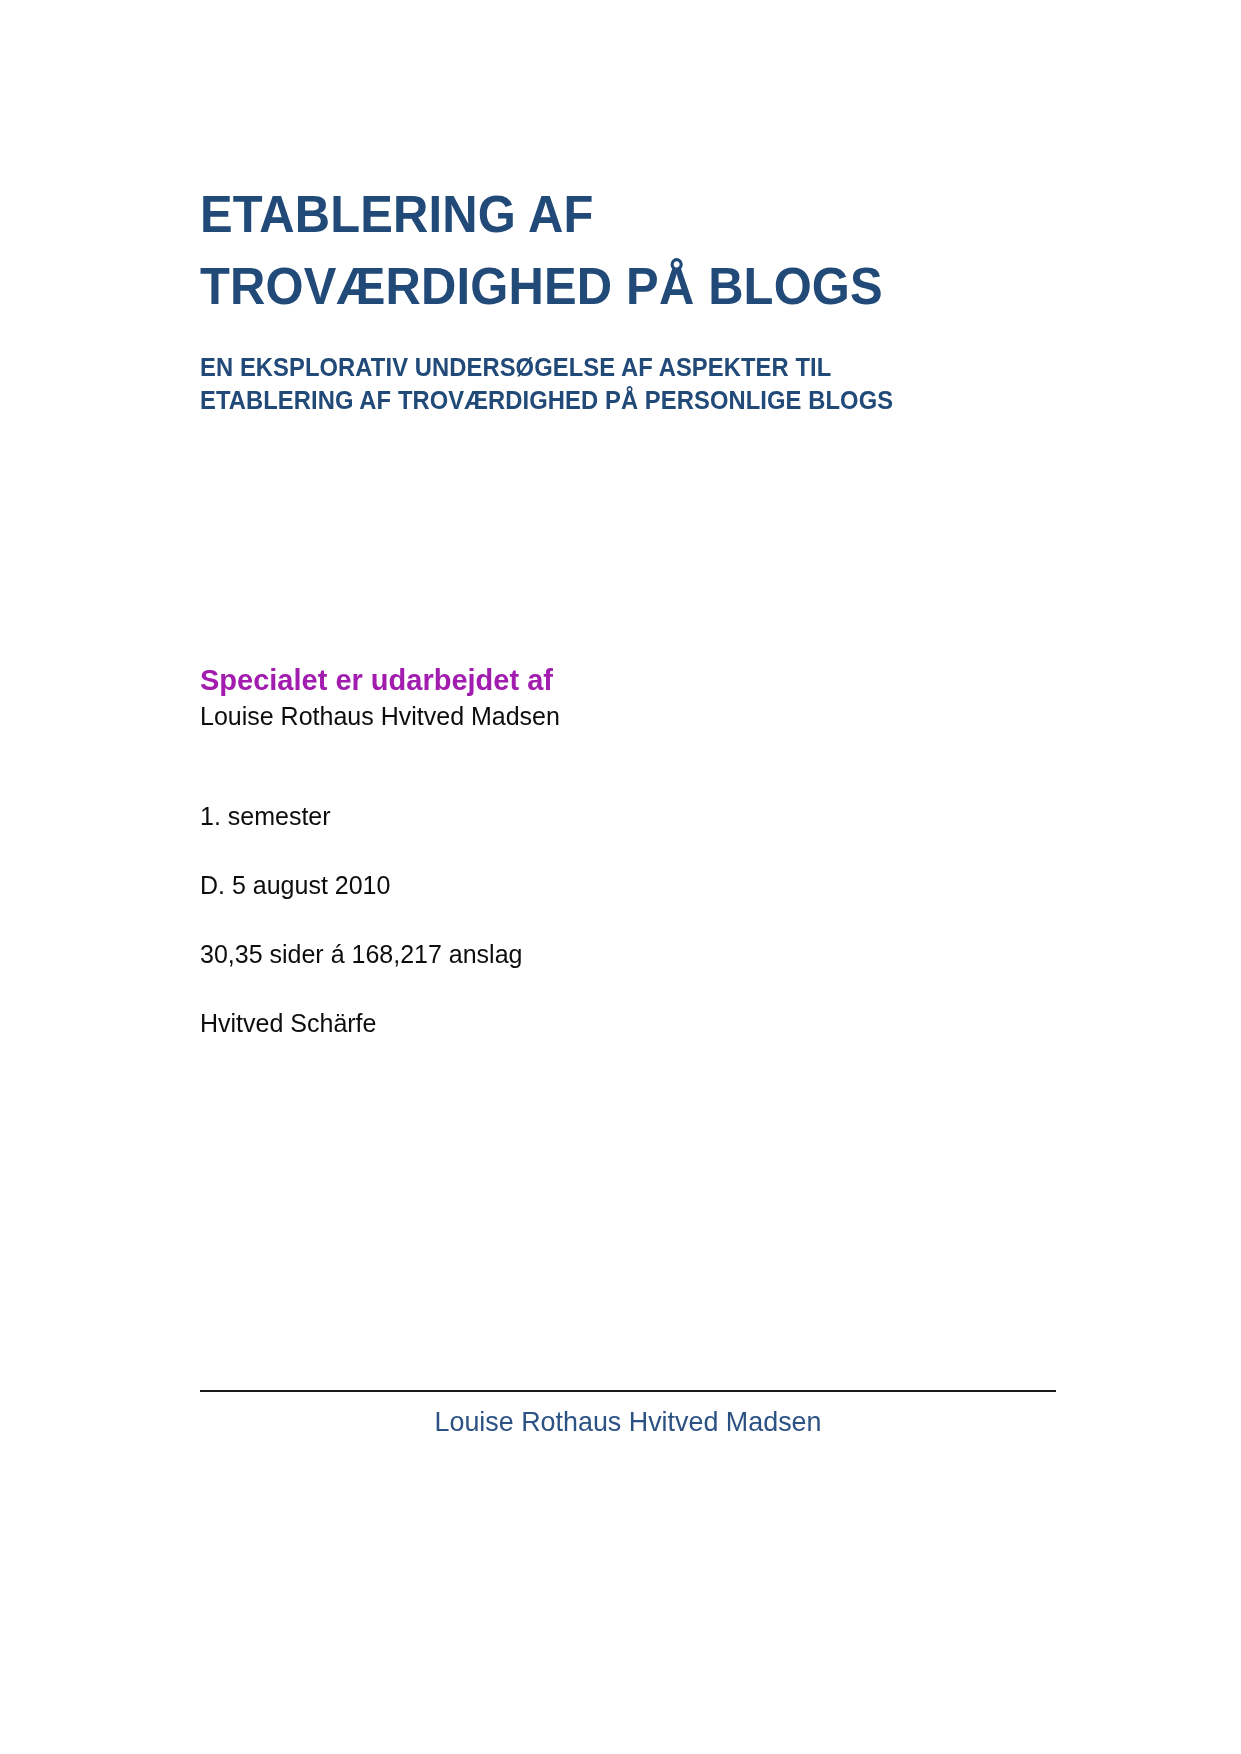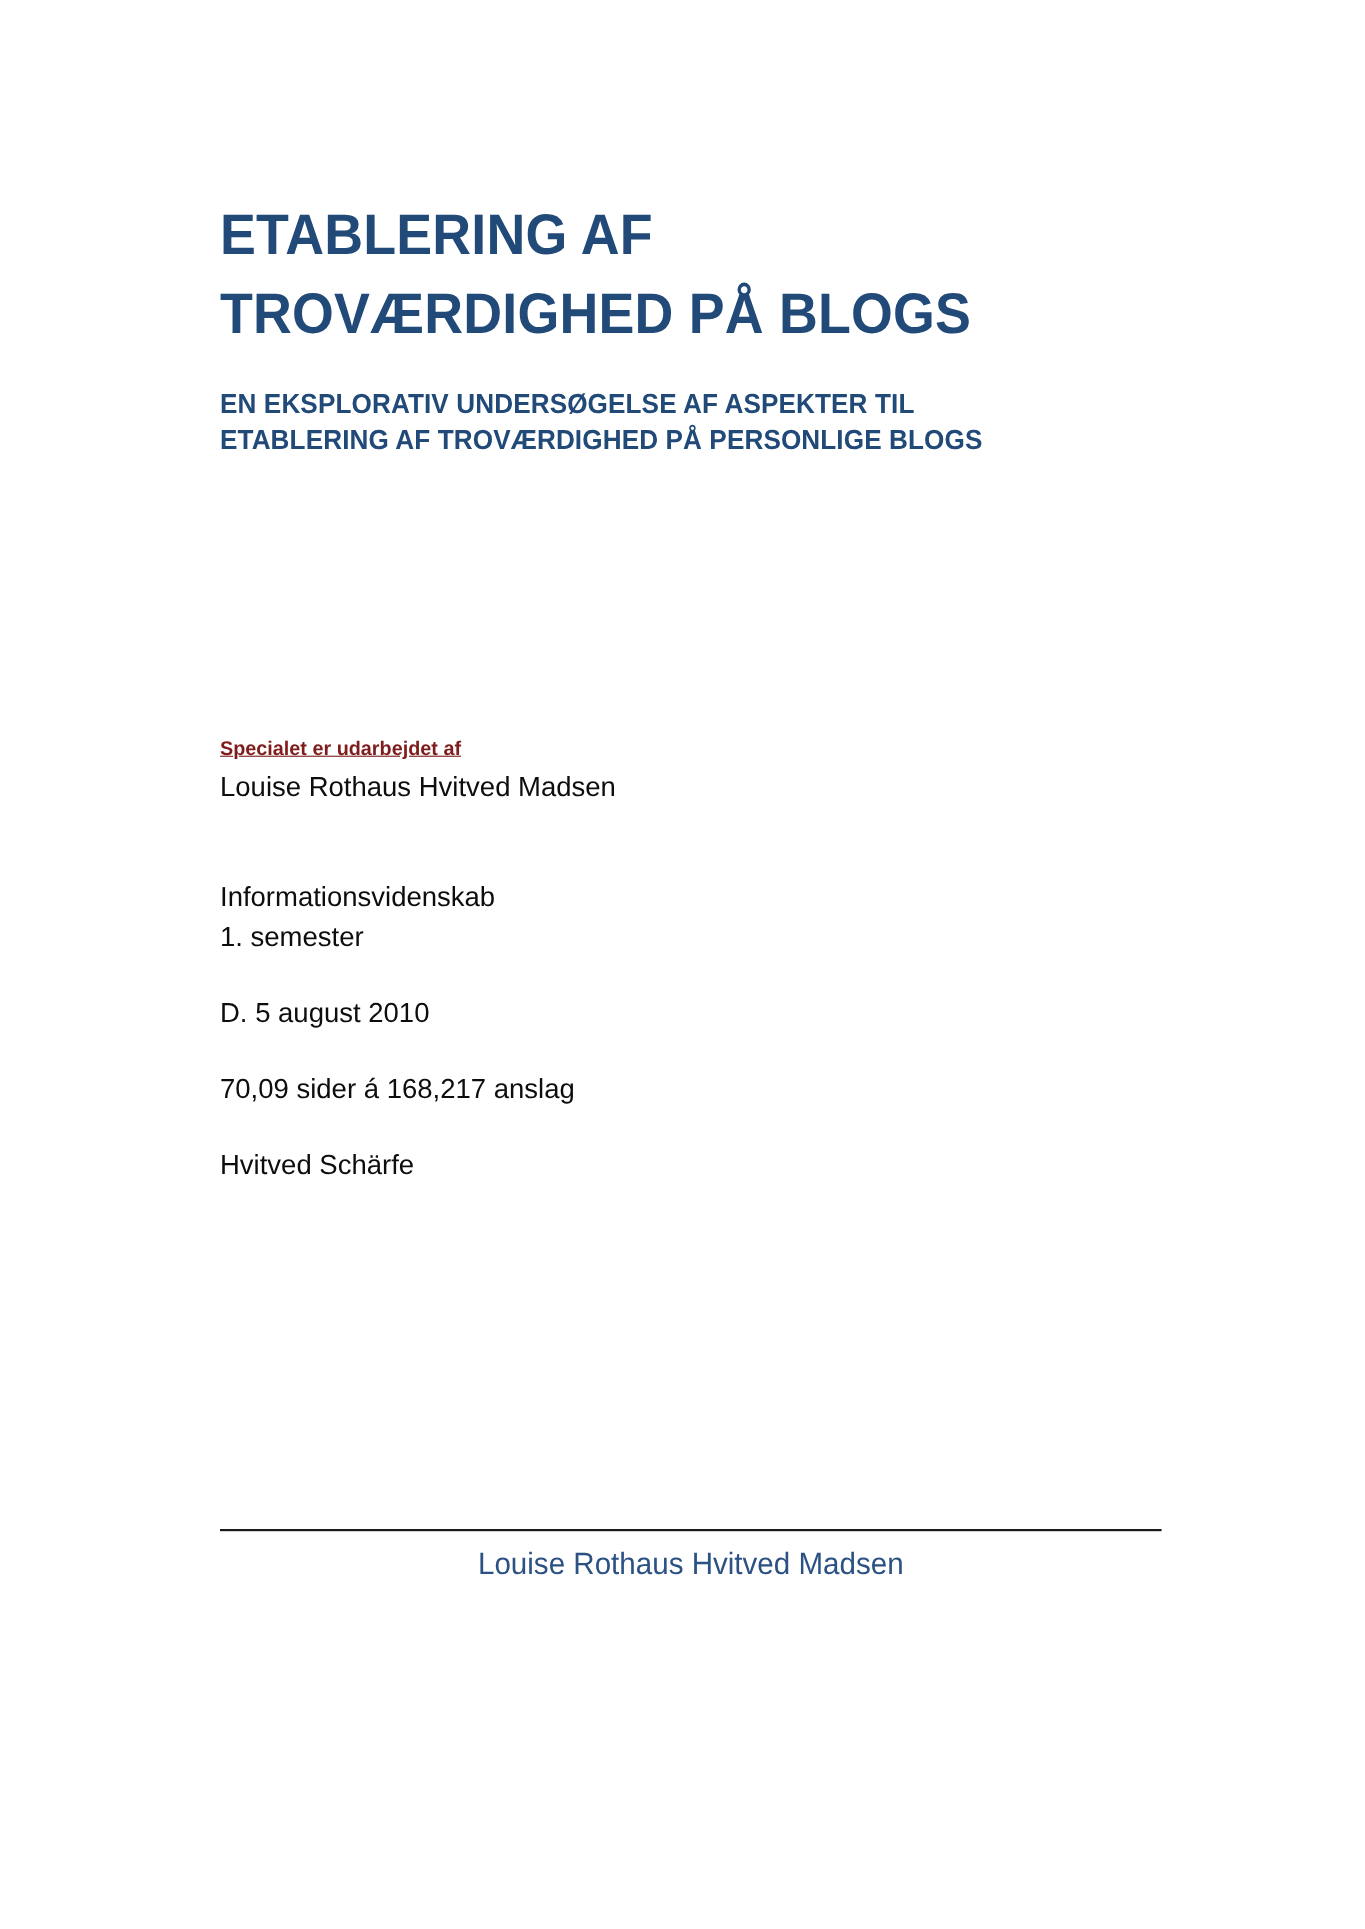--- a/index.html
+++ b/index.html
@@ -61,26 +61,25 @@
     left: 200px;
     top: 662px;
     width: 760px;
   }
   .meta-group {
     margin: 0 0 0 0;
   }
   .meta-label {
     font-family: "Liberation Sans", sans-serif;
     font-weight: bold;
-    font-size: 18px;
+    font-size: 29px;
     line-height: 36px;
-    color: #7f1d1d;
+    color: #a21caf;
     margin: 0;
     white-space: nowrap;
-    text-decoration: underline;
   }
   .meta-line {
     font-family: "Liberation Sans", sans-serif;
     font-weight: normal;
     font-size: 25px;
     line-height: 36px;
     color: #0d0d0d;
     margin: 0;
     white-space: nowrap;
   }
@@ -129,34 +128,33 @@
   <div class="meta-block">
 
     <div class="meta-group">
       <p class="meta-label">Specialet er udarbejdet af</p>
       <p class="meta-line">Louise Rothaus Hvitved Madsen</p>
     </div>
 
     <div class="gap-lg"></div>
 
     <div class="meta-group">
-      <p class="meta-line">Informationsvidenskab</p>
       <p class="meta-line">1. semester</p>
     </div>
 
     <div class="gap-md"></div>
 
     <div class="meta-group">
       <p class="meta-line">D. 5 august 2010</p>
     </div>
 
     <div class="gap-md"></div>
 
     <div class="meta-group">
-      <p class="meta-line">70,09 sider á 168,217 anslag</p>
+      <p class="meta-line">30,35 sider á 168,217 anslag</p>
     </div>
 
     <div class="gap-md"></div>
 
     <div class="meta-group">
       <p class="meta-line">Hvitved Schärfe</p>
     </div>
 
   </div>
 

